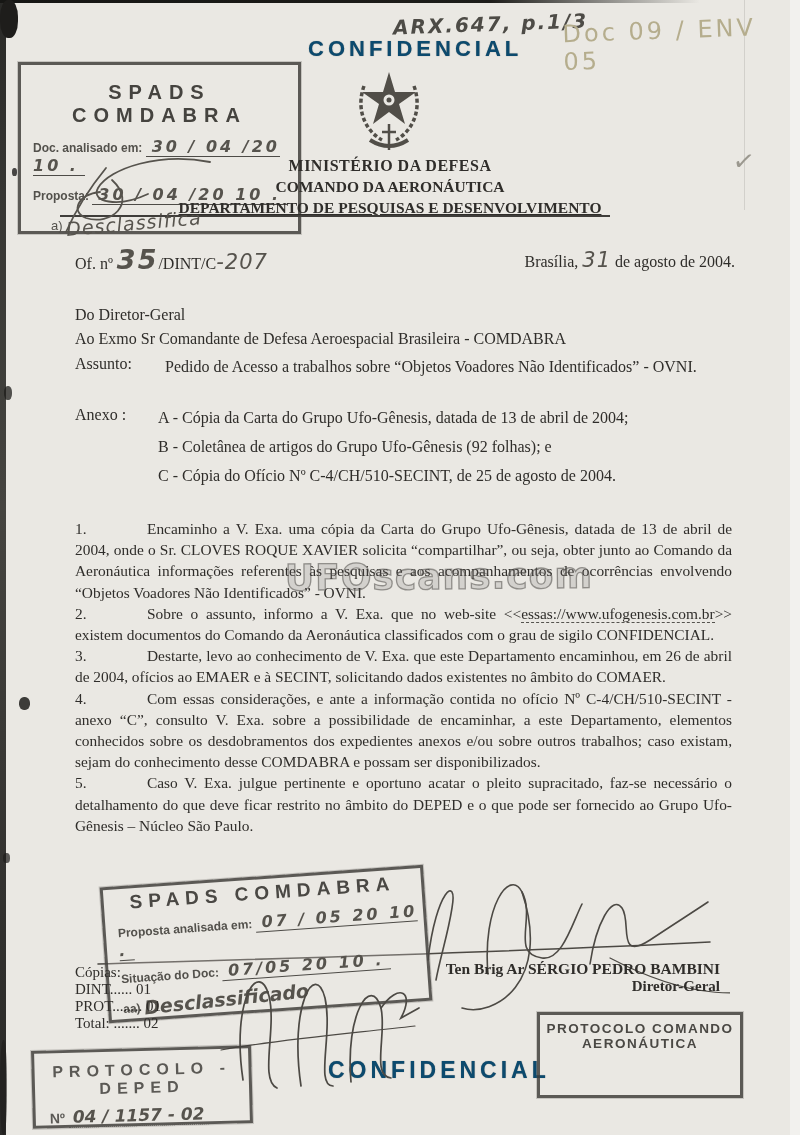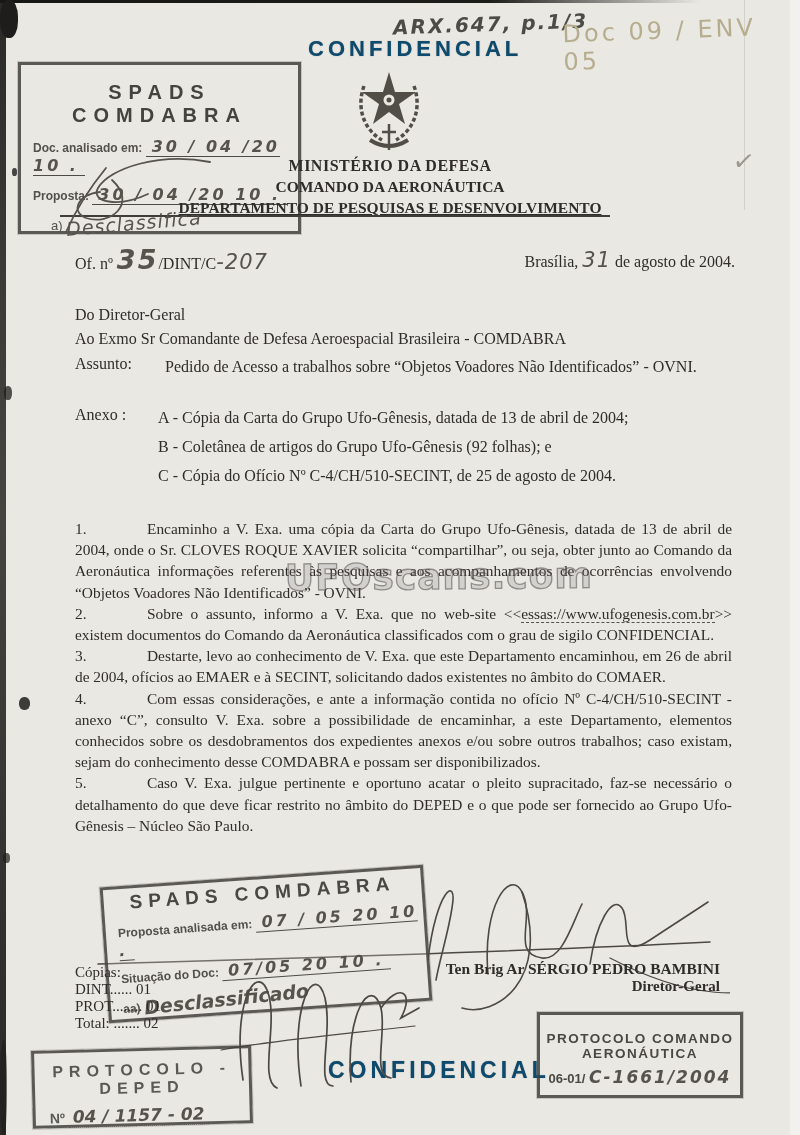--- a/index.html
+++ b/index.html
@@ -45,21 +45,21 @@
   .spads1 .script{font-size:19px;letter-spacing:1px;transform:rotate(-5deg);display:inline-block;}
   .spads2{left:104px;top:876px;width:318px;height:130px;transform:rotate(-4deg);background:rgba(234,232,227,.25);}
   .spads2 .title{margin-top:3px;text-align:center;font-size:19px;font-weight:bold;letter-spacing:6px;color:#4a4844;}
   .spads2 .stamp-line{margin-top:8px;}
   .spads2 .script{font-size:19px;display:inline-block;transform:rotate(-2deg);}
   .deped{left:32px;top:1048px;width:214px;height:72px;transform:rotate(-1.5deg);}
   .deped .title{margin-top:10px;text-align:center;font-size:16px;font-weight:bold;letter-spacing:6px;color:#5b5955;}
   .deped .norow{margin:8px 0 0 14px;font-size:14px;font-weight:bold;color:#5b5955;}
   .deped .val{font-size:17px;border-bottom:1.5px dotted #5b5955;padding:0 4px;}
   .proto{left:537px;top:1012px;width:200px;height:80px;text-align:center;}
-  .proto .l1{margin-top:16px;font-size:13.5px;font-weight:bold;letter-spacing:1.5px;color:#4a4844;}
+  .proto .l1{margin-top:6px;font-size:13.5px;font-weight:bold;letter-spacing:1.5px;color:#4a4844;}
   .proto .l2{font-size:13.5px;font-weight:bold;letter-spacing:1.5px;color:#4a4844;}
   .proto .norow{margin-top:6px;font-size:13px;font-weight:bold;color:#4a4844;}
   .proto .val{font-size:17px;letter-spacing:2px;}
   
   .emblem{position:absolute;left:350px;top:60px;}
   .hdr{position:absolute;left:0;top:157px;width:780px;text-align:center;font-weight:bold;}
   .hdr .h1{font-size:16px;letter-spacing:.5px;}
   .hdr .h2{font-size:15.5px;margin-top:3px;}
   .hdr .h3{font-size:15.5px;margin-top:3px;text-decoration:underline;}
   .hdr-underline{position:absolute;left:60px;top:215px;width:550px;height:2px;background:#3f3d3a;}
@@ -246,19 +246,15 @@
     <div class="title">PROTOCOLO - DEPED</div>
     <div class="norow">
       <span>Nº</span>
       <span class="hand val">04 / 1157   - 02</span>
     </div>
   </div>
 
   <div class="stampbox proto stampfont">
     <div class="l1">PROTOCOLO COMANDO</div>
     <div class="l2">AERONÁUTICA</div>
-    <div class="norow">
-      <span>06-01/</span>
-      <span class="hand val">C-1661/2004</span>
-    </div>
   </div>
 
 </div>
 
 </body></html>

